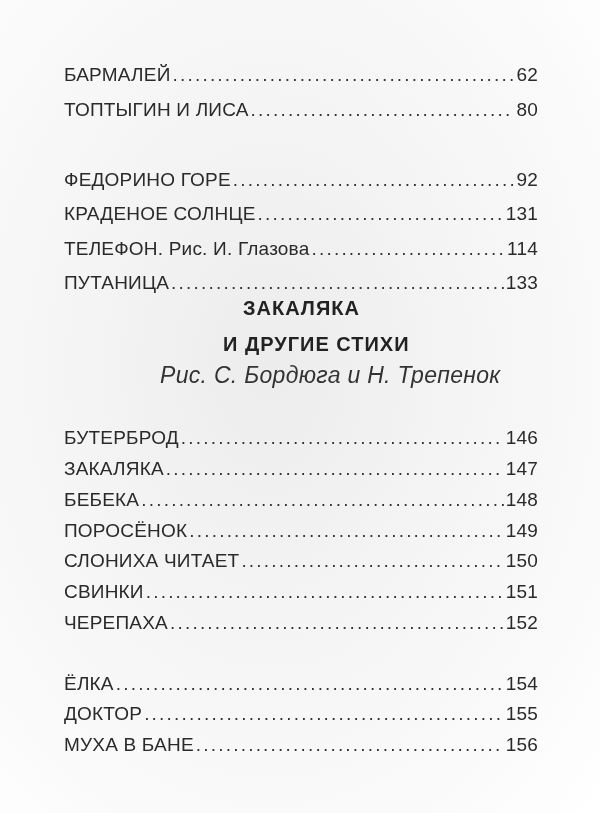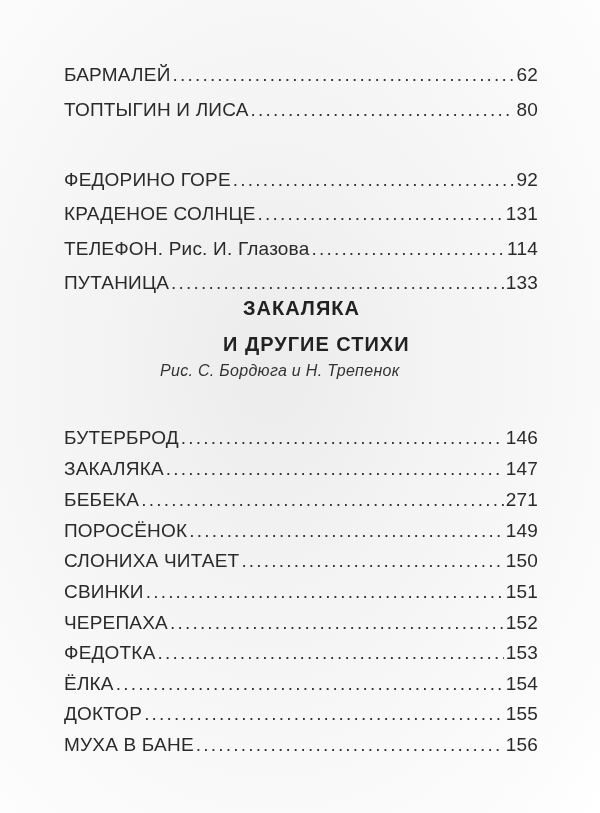--- a/index.html
+++ b/index.html
@@ -28,21 +28,21 @@
     .toc-page { flex: 0 0 auto; }
     .section-heading {
       position: absolute; left: 0; width: 600px;
       font-weight: bold; font-size: 20px; letter-spacing: 1px;
       color: #222;
     }
     .h1 { top: 297px; left: 243px; width: auto; }
     .h2 { top: 333px; left: 223px; width: auto; }
     .credit {
       position: absolute; top: 362px; left: 160px;
-      font-style: italic; font-size: 16px; color: #333; letter-spacing: 0.3px;
+      font-style: italic; font-size: 23px; color: #333; letter-spacing: 0.3px;
     }
   </style>
 </head>
 <body>
 
 <div class="page">
 
   <div class="toc-row" style="top:64px">
     <span class="toc-title">БАРМАЛЕЙ</span>
     <span class="dots"></span>
@@ -84,21 +84,21 @@
     <span class="toc-page">146</span>
   </div>
   <div class="toc-row" style="top:458px">
     <span class="toc-title">ЗАКАЛЯКА</span>
     <span class="dots"></span>
     <span class="toc-page">147</span>
   </div>
   <div class="toc-row" style="top:489px">
     <span class="toc-title">БЕБЕКА</span>
     <span class="dots"></span>
-    <span class="toc-page">271</span>
+    <span class="toc-page">148</span>
   </div>
   <div class="toc-row" style="top:520px">
     <span class="toc-title">ПОРОСЁНОК</span>
     <span class="dots"></span>
     <span class="toc-page">149</span>
   </div>
   <div class="toc-row" style="top:550px">
     <span class="toc-title">СЛОНИХА ЧИТАЕТ</span>
     <span class="dots"></span>
     <span class="toc-page">150</span>
@@ -106,25 +106,20 @@
   <div class="toc-row" style="top:581px">
     <span class="toc-title">СВИНКИ</span>
     <span class="dots"></span>
     <span class="toc-page">151</span>
   </div>
   <div class="toc-row" style="top:612px">
     <span class="toc-title">ЧЕРЕПАХА</span>
     <span class="dots"></span>
     <span class="toc-page">152</span>
   </div>
-  <div class="toc-row" style="top:642px">
-    <span class="toc-title">ФЕДОТКА</span>
-    <span class="dots"></span>
-    <span class="toc-page">153</span>
-  </div>
   <div class="toc-row" style="top:673px">
     <span class="toc-title">ЁЛКА</span>
     <span class="dots"></span>
     <span class="toc-page">154</span>
   </div>
   <div class="toc-row" style="top:703px">
     <span class="toc-title">ДОКТОР</span>
     <span class="dots"></span>
     <span class="toc-page">155</span>
   </div>

